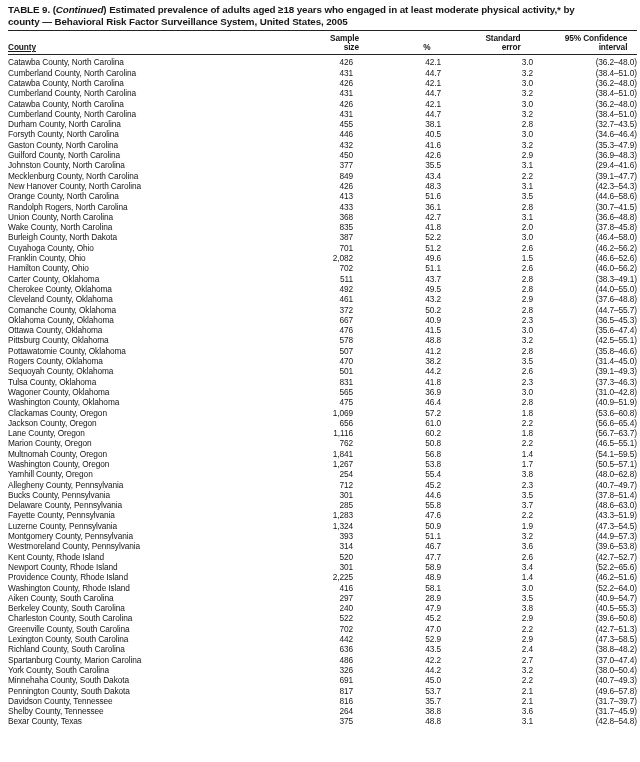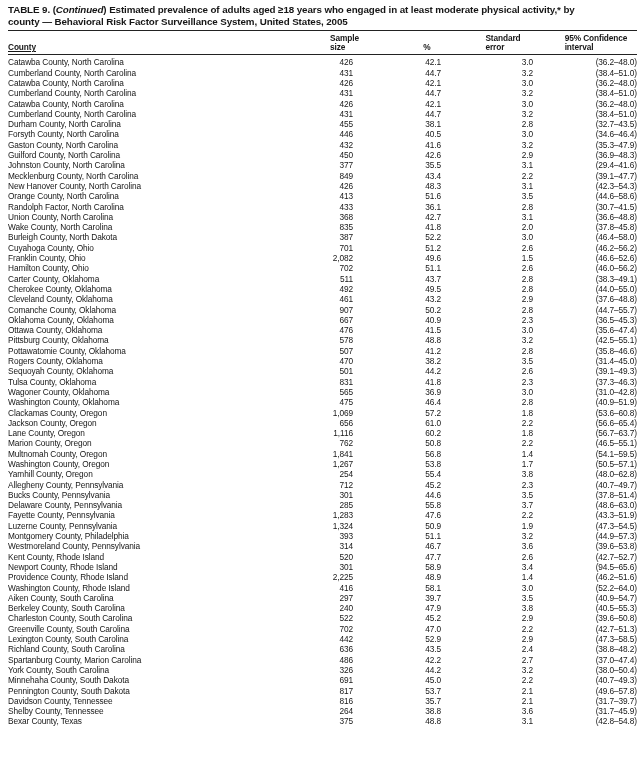--- a/index.html
+++ b/index.html
@@ -45,21 +45,21 @@
   th {
     font-size: 8.3px;
     font-weight: bold;
     line-height: 9.2px;
     vertical-align: bottom;
     padding: 3px 0 2px 0;
     letter-spacing: -0.1px;
   }
   th.h-county { text-align: left; text-decoration: underline; }
   th.h-num { text-align: center; }
-  th.h-num .hwrap { display: inline-block; text-align: left; }
+  th.h-num .hwrap { display: inline-block; text-align: right; }
   th.h-n   { padding-left: 30px; }
   th.h-pct { padding-left: 60px; }
   th.h-se  { padding-left: 32px; margin-top: 32px; }
   th.h-ci  { padding-left: 22px; }
   tbody td {
     font-size: 8.3px;
     line-height: 10.3px;
     height: 10.3px;
     padding: 0;
     white-space: nowrap;
@@ -208,21 +208,21 @@
           <td class="num">(42.3–54.3)</td>
         </tr>
         <tr>
           <td>Orange County, North Carolina</td>
           <td class="num">413</td>
           <td class="num">51.6</td>
           <td class="num">3.5</td>
           <td class="num">(44.6–58.6)</td>
         </tr>
         <tr>
-          <td>Randolph Factor, North Carolina</td>
+          <td>Randolph Rogers, North Carolina</td>
           <td class="num">433</td>
           <td class="num">36.1</td>
           <td class="num">2.8</td>
           <td class="num">(30.7–41.5)</td>
         </tr>
         <tr>
           <td>Union County, North Carolina</td>
           <td class="num">368</td>
           <td class="num">42.7</td>
           <td class="num">3.1</td>
@@ -279,21 +279,21 @@
         </tr>
         <tr>
           <td>Cleveland County, Oklahoma</td>
           <td class="num">461</td>
           <td class="num">43.2</td>
           <td class="num">2.9</td>
           <td class="num">(37.6–48.8)</td>
         </tr>
         <tr>
           <td>Comanche County, Oklahoma</td>
-          <td class="num">907</td>
+          <td class="num">372</td>
           <td class="num">50.2</td>
           <td class="num">2.8</td>
           <td class="num">(44.7–55.7)</td>
         </tr>
         <tr>
           <td>Oklahoma County, Oklahoma</td>
           <td class="num">667</td>
           <td class="num">40.9</td>
           <td class="num">2.3</td>
           <td class="num">(36.5–45.3)</td>
@@ -432,21 +432,21 @@
           <td class="num">(43.3–51.9)</td>
         </tr>
         <tr>
           <td>Luzerne County, Pennsylvania</td>
           <td class="num">1,324</td>
           <td class="num">50.9</td>
           <td class="num">1.9</td>
           <td class="num">(47.3–54.5)</td>
         </tr>
         <tr>
-          <td>Montgomery County, Philadelphia</td>
+          <td>Montgomery County, Pennsylvania</td>
           <td class="num">393</td>
           <td class="num">51.1</td>
           <td class="num">3.2</td>
           <td class="num">(44.9–57.3)</td>
         </tr>
         <tr>
           <td>Westmoreland County, Pennsylvania</td>
           <td class="num">314</td>
           <td class="num">46.7</td>
           <td class="num">3.6</td>
@@ -457,40 +457,40 @@
           <td class="num">520</td>
           <td class="num">47.7</td>
           <td class="num">2.6</td>
           <td class="num">(42.7–52.7)</td>
         </tr>
         <tr>
           <td>Newport County, Rhode Island</td>
           <td class="num">301</td>
           <td class="num">58.9</td>
           <td class="num">3.4</td>
-          <td class="num">(94.5–65.6)</td>
+          <td class="num">(52.2–65.6)</td>
         </tr>
         <tr>
           <td>Providence County, Rhode Island</td>
           <td class="num">2,225</td>
           <td class="num">48.9</td>
           <td class="num">1.4</td>
           <td class="num">(46.2–51.6)</td>
         </tr>
         <tr>
           <td>Washington County, Rhode Island</td>
           <td class="num">416</td>
           <td class="num">58.1</td>
           <td class="num">3.0</td>
           <td class="num">(52.2–64.0)</td>
         </tr>
         <tr>
           <td>Aiken County, South Carolina</td>
           <td class="num">297</td>
-          <td class="num">39.7</td>
+          <td class="num">28.9</td>
           <td class="num">3.5</td>
           <td class="num">(40.9–54.7)</td>
         </tr>
         <tr>
           <td>Berkeley County, South Carolina</td>
           <td class="num">240</td>
           <td class="num">47.9</td>
           <td class="num">3.8</td>
           <td class="num">(40.5–55.3)</td>
         </tr>

